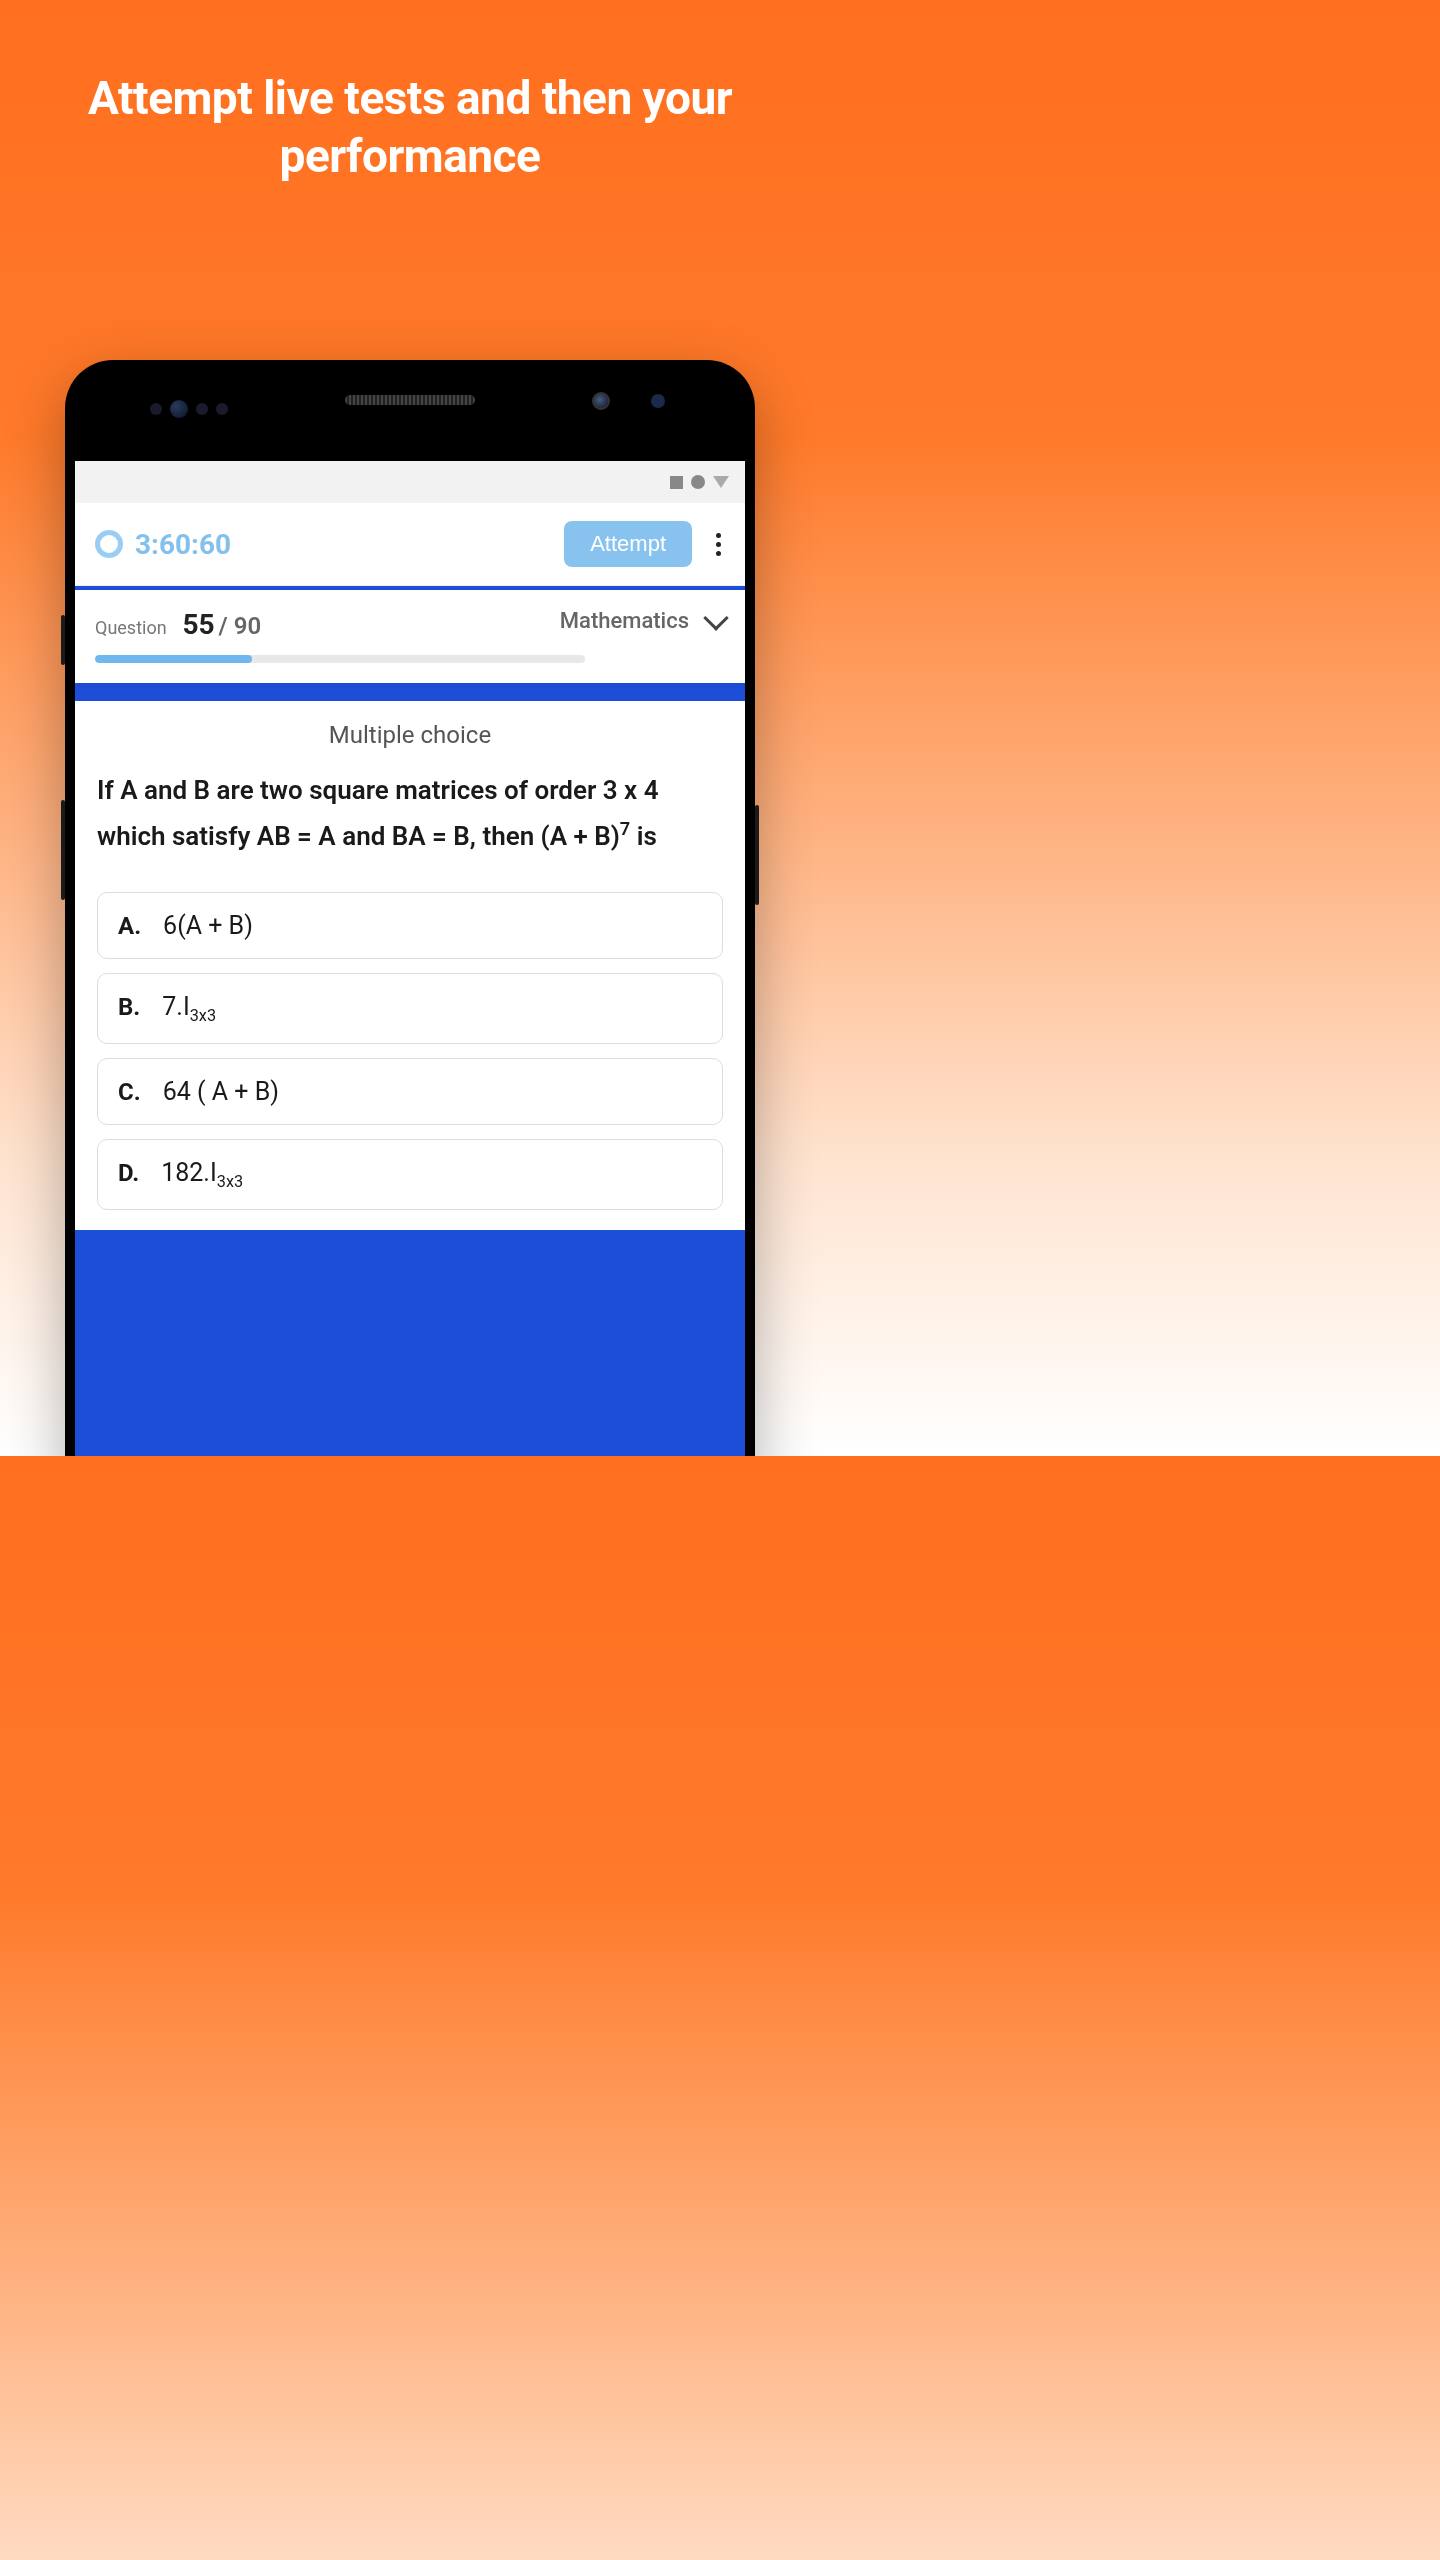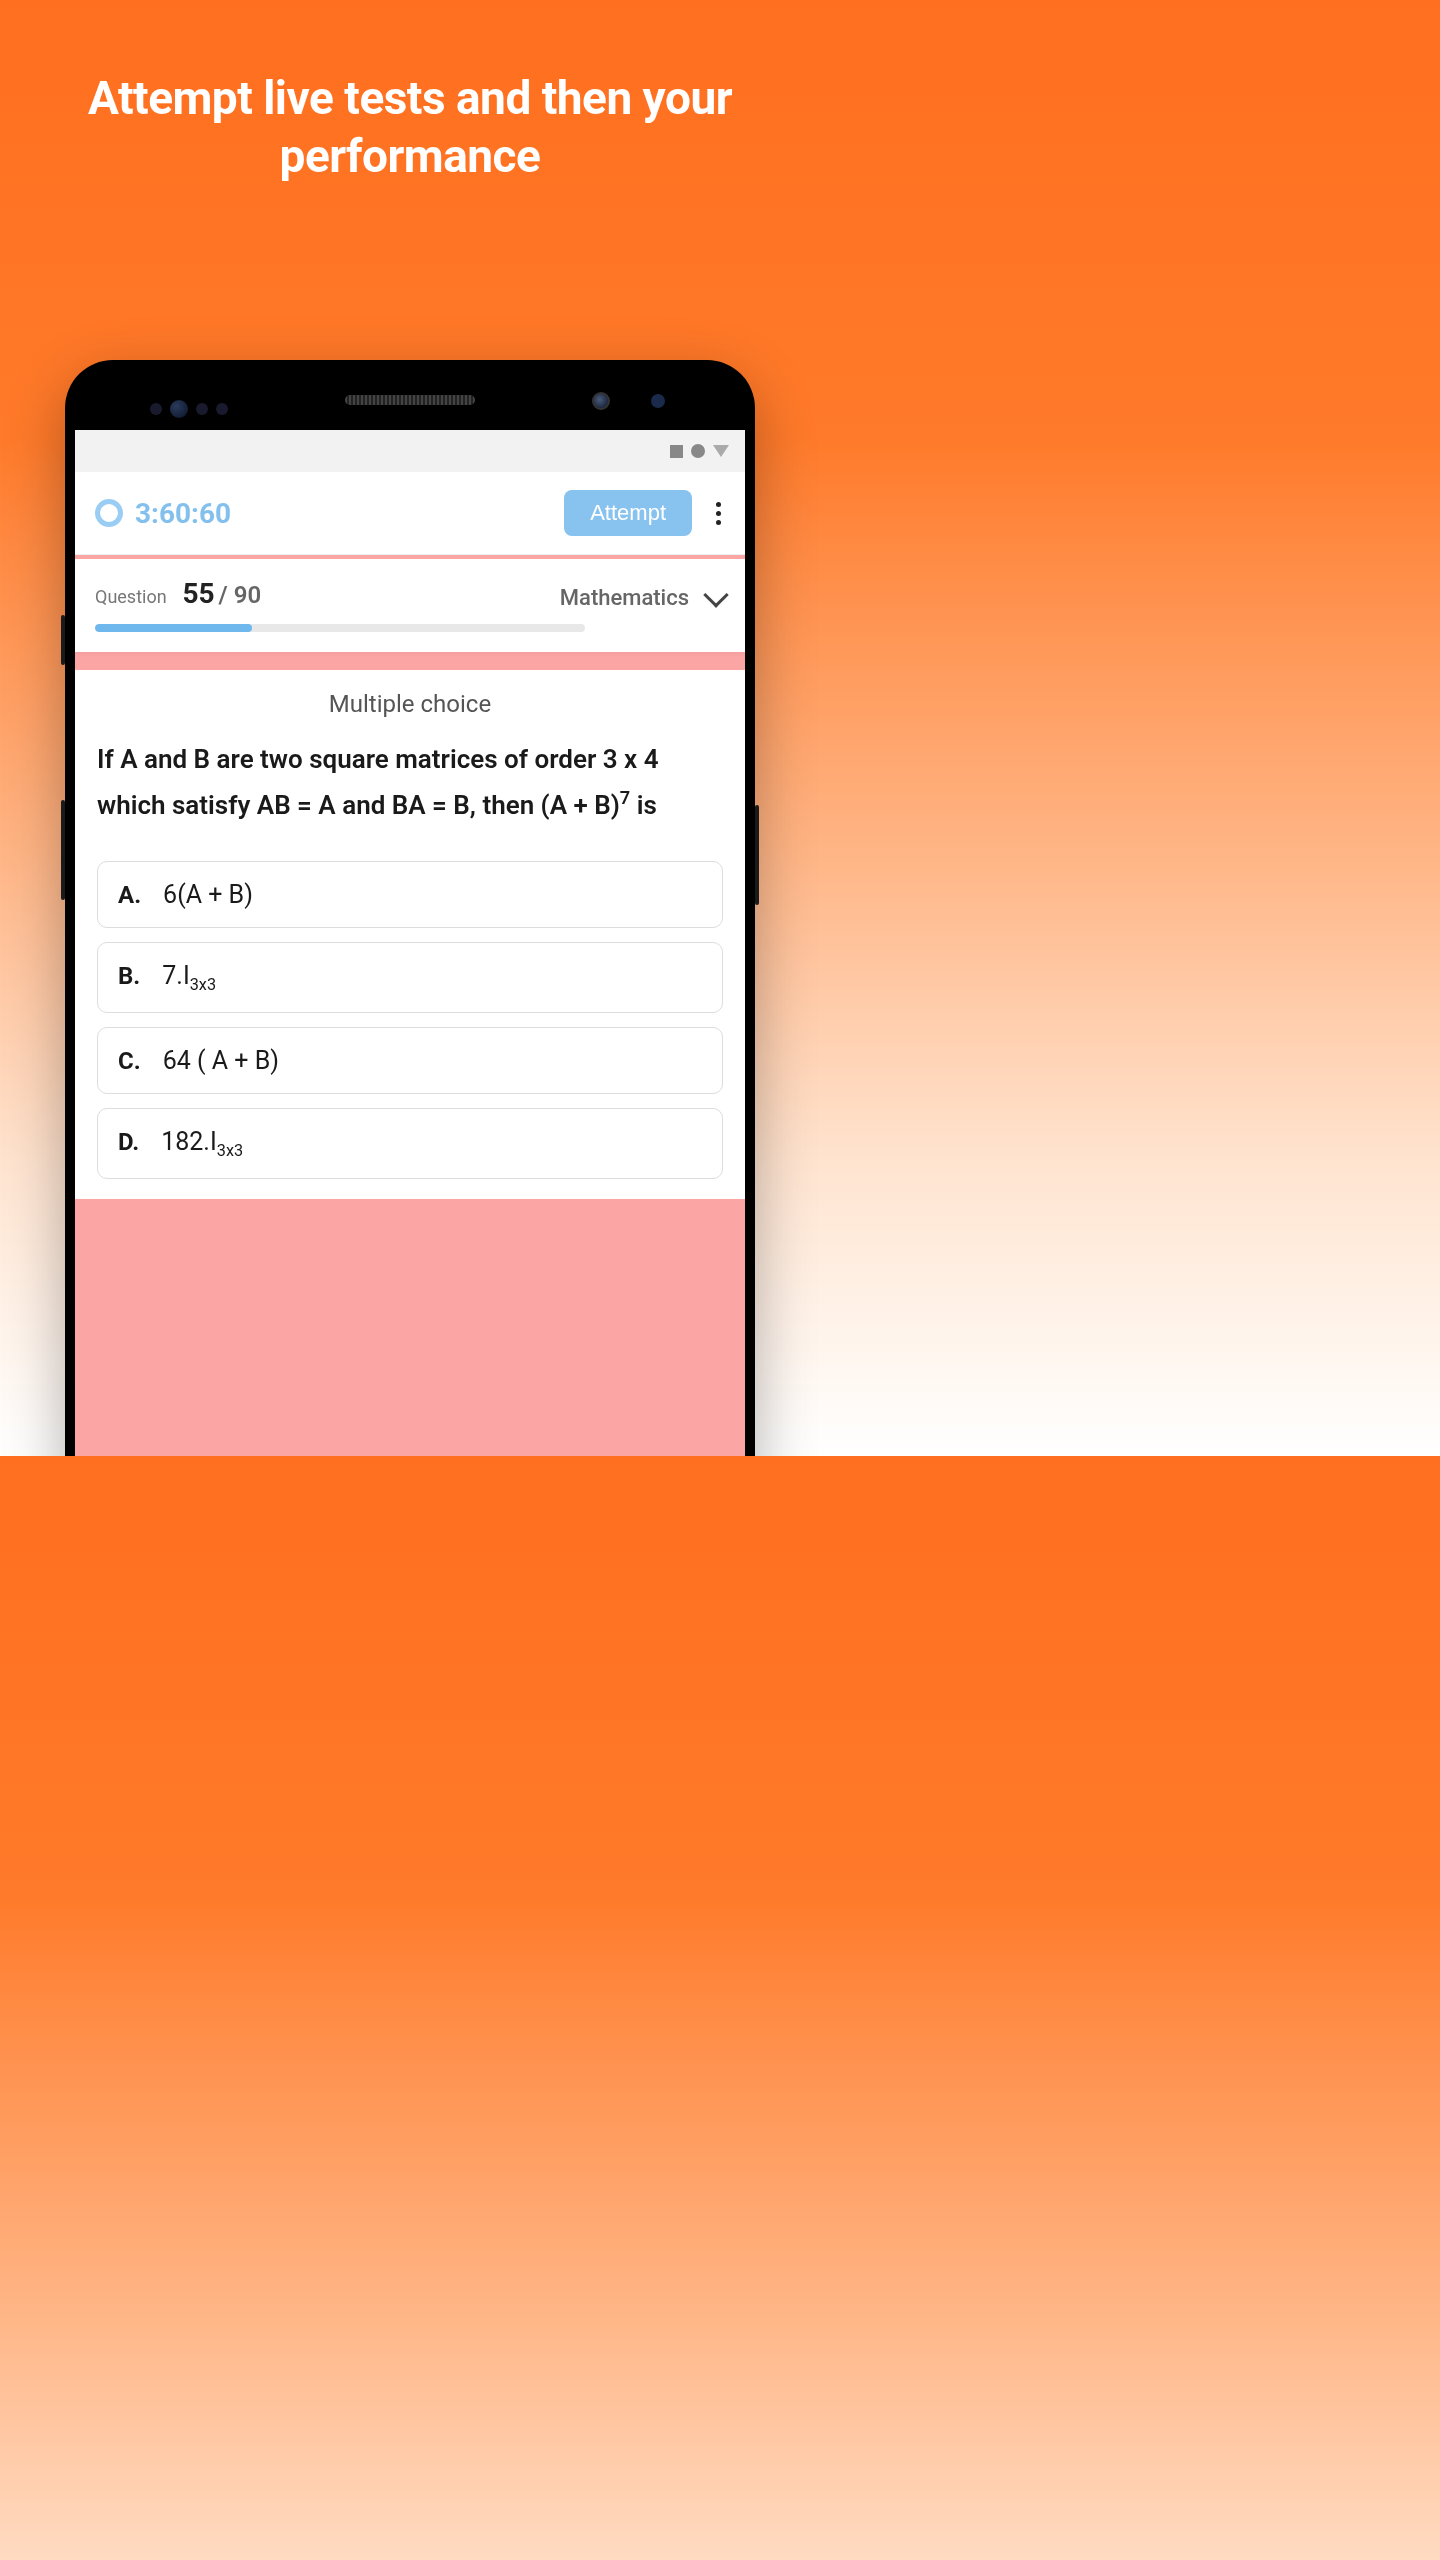--- a/index.html
+++ b/index.html
@@ -103,23 +103,24 @@
   position: absolute;
   right: 80px;
   top: 24px;
   width: 14px;
   height: 14px;
   background: #1a2a4a;
   border-radius: 50%;
 }
 
 .phone-screen {
-  background: #fca5a5;
+  background: #1d4ed8;
   height: calc(100% - 60px);
   overflow: hidden;
+  margin-top: 31px;
 }
 
 .status-bar {
   height: 42px;
   background: #f2f2f2;
   display: flex;
   justify-content: flex-end;
   align-items: center;
   padding-right: 16px;
   gap: 8px;
@@ -196,21 +197,21 @@
 
 .progress-section {
   padding: 18px 20px 20px;
   background: #fff;
   margin-top: 4px;
   box-shadow: 0 2px 4px rgba(0,0,0,0.04);
 }
 
 .progress-row {
   display: flex;
-  align-items: flex-end;
+  align-items: flex-start;
   justify-content: space-between;
   margin-bottom: 14px;
 }
 
 .question-label {
   color: #777;
   font-size: 18px;
 }
 
 .question-num {

